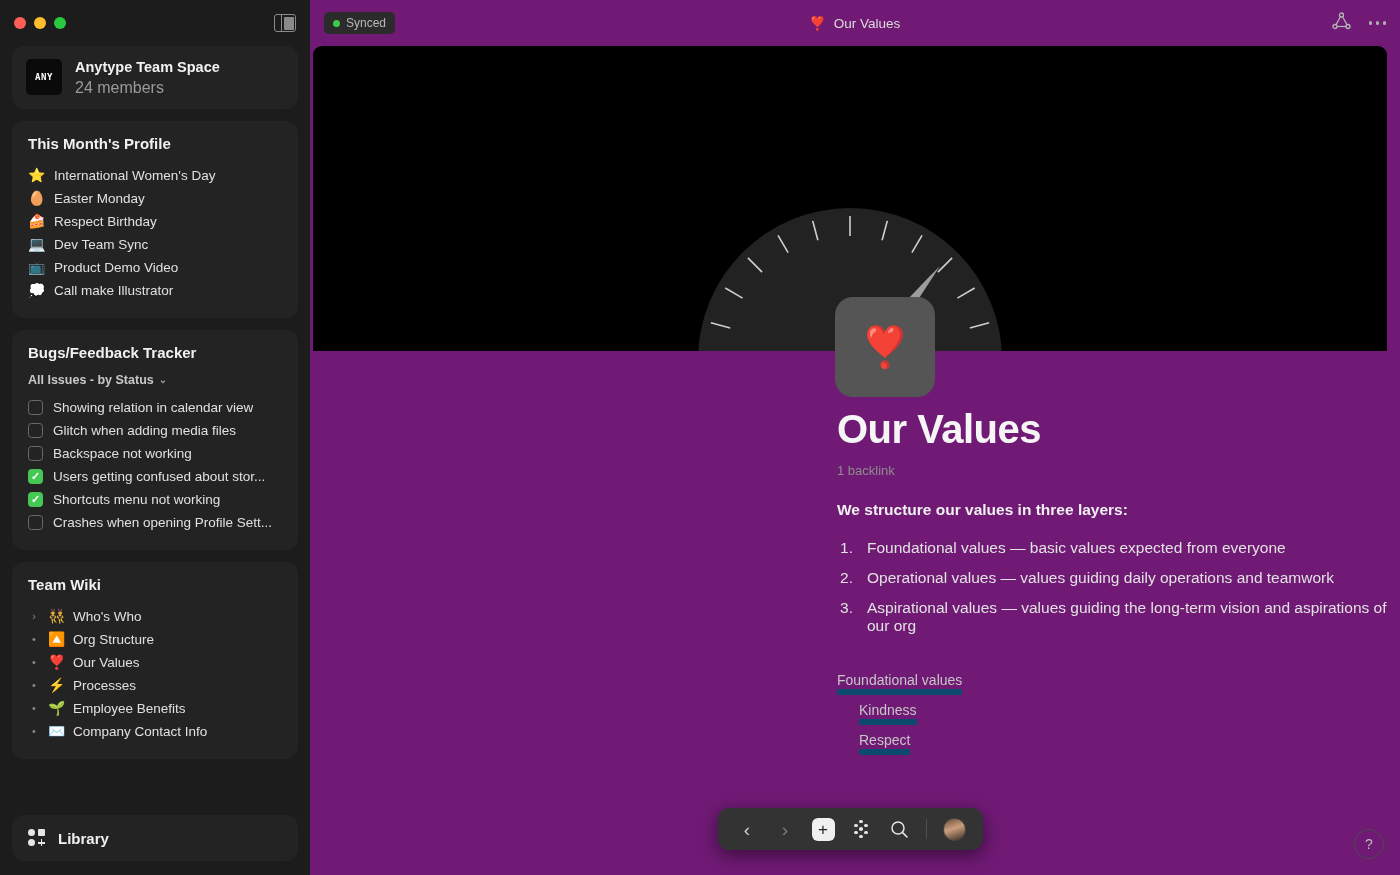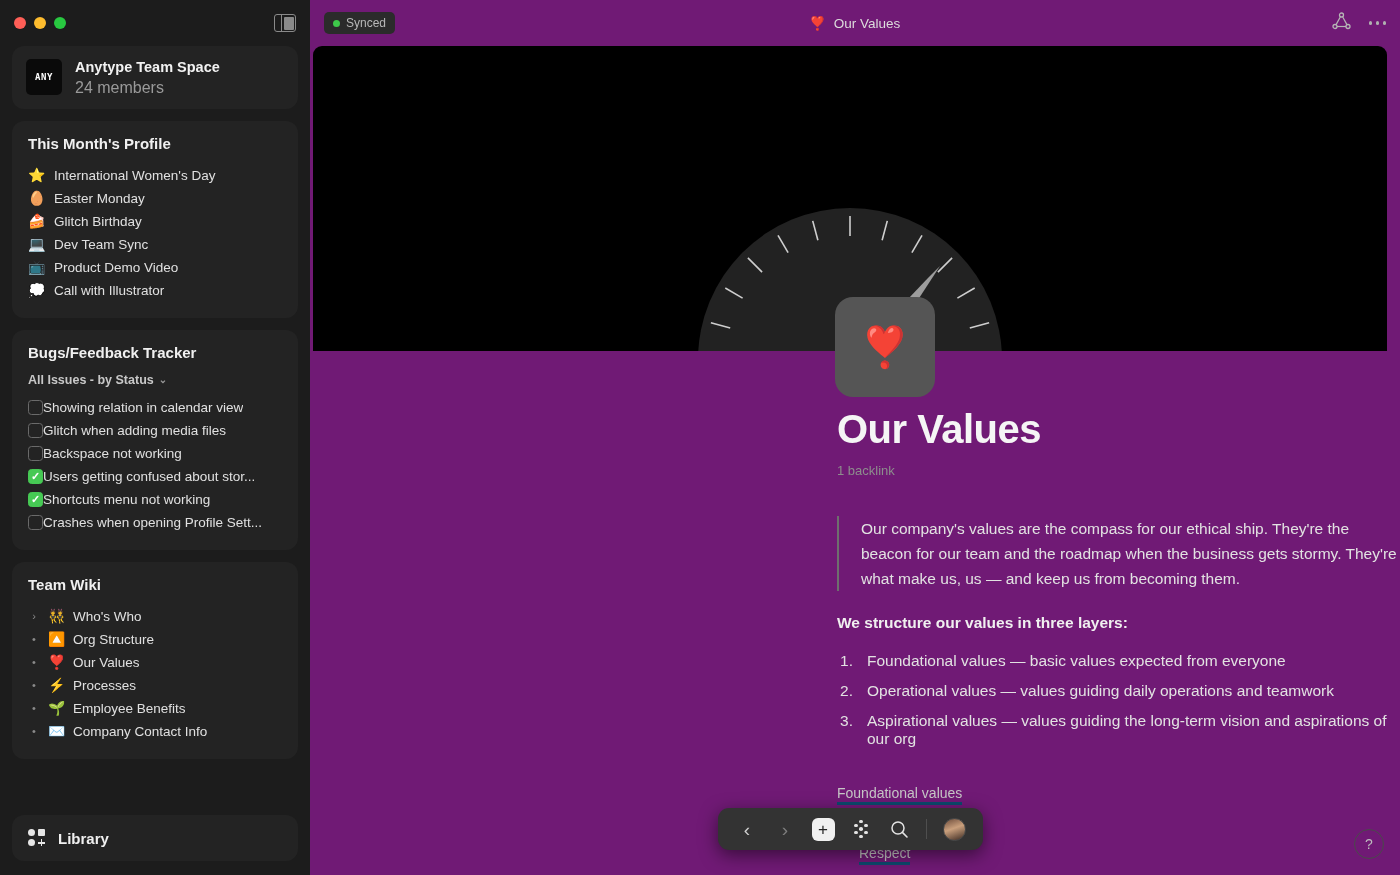--- a/index.html
+++ b/index.html
@@ -58,21 +58,21 @@
   .space-members { font-size: 16px; color: #9a9a9a; margin-top: 2px; }
 
   .card-title { font-size: 15px; font-weight: bold; color: #f0f0f0; margin-bottom: 12px; }
 
   .evt-row { display: flex; align-items: center; gap: 9px; padding: 4px 0; font-size: 13.5px; color: #e0e0e0; }
   .evt-icon { width: 17px; text-align: center; font-size: 14px; flex: 0 0 17px; line-height: 1; }
 
   .filter-row { display: flex; align-items: center; gap: 5px; font-size: 12.5px; color: #c8c8c8; font-weight: 600; margin-bottom: 9px; }
   .chev { font-size: 10px; color: #9a9a9a; }
 
-  .bug-row { display: flex; align-items: center; padding: 4px 0; font-size: 13.5px; color: #e0e0e0; }
+  .bug-row { display: flex; align-items: center; gap: 10px; padding: 4px 0; font-size: 13.5px; color: #e0e0e0; }
   .cbox {
     width: 15px; height: 15px; border-radius: 3.5px;
     border: 1.5px solid #6a6a6a; flex: 0 0 15px;
     display: flex; align-items: center; justify-content: center;
   }
   .cbox.on { background: #46c954; border-color: #46c954; }
   .cbox.on::after { content: "✓"; color: #fff; font-size: 11px; line-height: 1; font-weight: bold; }
   .bug-label { white-space: nowrap; overflow: hidden; text-overflow: ellipsis; max-width: 232px; }
 
   .wiki-row { display: flex; align-items: center; gap: 8px; padding: 4px 0; font-size: 13.5px; color: #e0e0e0; }
@@ -139,21 +139,21 @@
   .bold-line { margin-top: 23px; font-size: 15.5px; font-weight: bold; color: #f0f0f0; }
   ol.layers { margin-top: 14px; list-style: none; }
   ol.layers li {
     font-size: 15.5px; color: #e2e2e2; padding: 6px 0 6px 0;
     display: flex; gap: 14px;
   }
   ol.layers li .num { color: #e2e2e2; width: 16px; text-align: right; flex: 0 0 16px; }
 
   .links-block { margin-top: 24px; }
   .lnk { font-size: 14px; color: #c6c6c6; padding: 7px 0; }
-  .lnk span { border-bottom: 3px solid #0c4a6e; padding-bottom: 1px; }
+  .lnk span { border-bottom: 6px solid #0c4a6e; padding-bottom: 1px; }
   .lnk.indent { padding-left: 22px; }
 
   
   #toolbar {
     position: absolute; left: 718px; top: 808px;
     height: 42px; background: #333333; border-radius: 11px;
     display: flex; align-items: center; gap: 0; padding: 0 10px;
     box-shadow: 0 5px 18px rgba(0,0,0,0.5); z-index: 20;
   }
   .tb-btn { width: 38px; height: 42px; display: flex; align-items: center; justify-content: center; }
@@ -216,33 +216,33 @@
           <div class="evt-row">
             <span class="evt-icon">⭐</span>
             <span>International Women's Day</span>
           </div>
           <div class="evt-row">
             <span class="evt-icon">🥚</span>
             <span>Easter Monday</span>
           </div>
           <div class="evt-row">
             <span class="evt-icon">🍰</span>
-            <span>Glitch Birthday</span>
+            <span>Respect Birthday</span>
           </div>
           <div class="evt-row">
             <span class="evt-icon">💻</span>
             <span>Dev Team Sync</span>
           </div>
           <div class="evt-row">
             <span class="evt-icon">📺</span>
             <span>Product Demo Video</span>
           </div>
           <div class="evt-row">
             <span class="evt-icon">💭</span>
-            <span>Call with Illustrator</span>
+            <span>Call make Illustrator</span>
           </div>
         </div>
       </div>
 
       <div class="card">
         <div class="card-title">Bugs/Feedback Tracker</div>
         <div class="filter-row">
           <span>All Issues - by Status</span>
           <span class="chev">⌄</span>
         </div>
@@ -396,21 +396,20 @@
 
       <div class="doc-body">
         <div class="emoji-badge">
           <span>❣️</span>
         </div>
 
         <div class="doc-inner">
           <h1 class="doc-h1">Our Values</h1>
           <div class="backlink">1 backlink</div>
 
-          <div class="quote">Our company's values are the compass for our ethical ship. They're the beacon for our team and the roadmap when the business gets stormy. They're what make us, us — and keep us from becoming them.</div>
 
           <div class="bold-line">We structure our values in three layers:</div>
 
           <ol class="layers">
             <li>
               <span class="num">1.</span>
               <span>Foundational values — basic values expected from everyone</span>
             </li>
             <li>
               <span class="num">2.</span>

